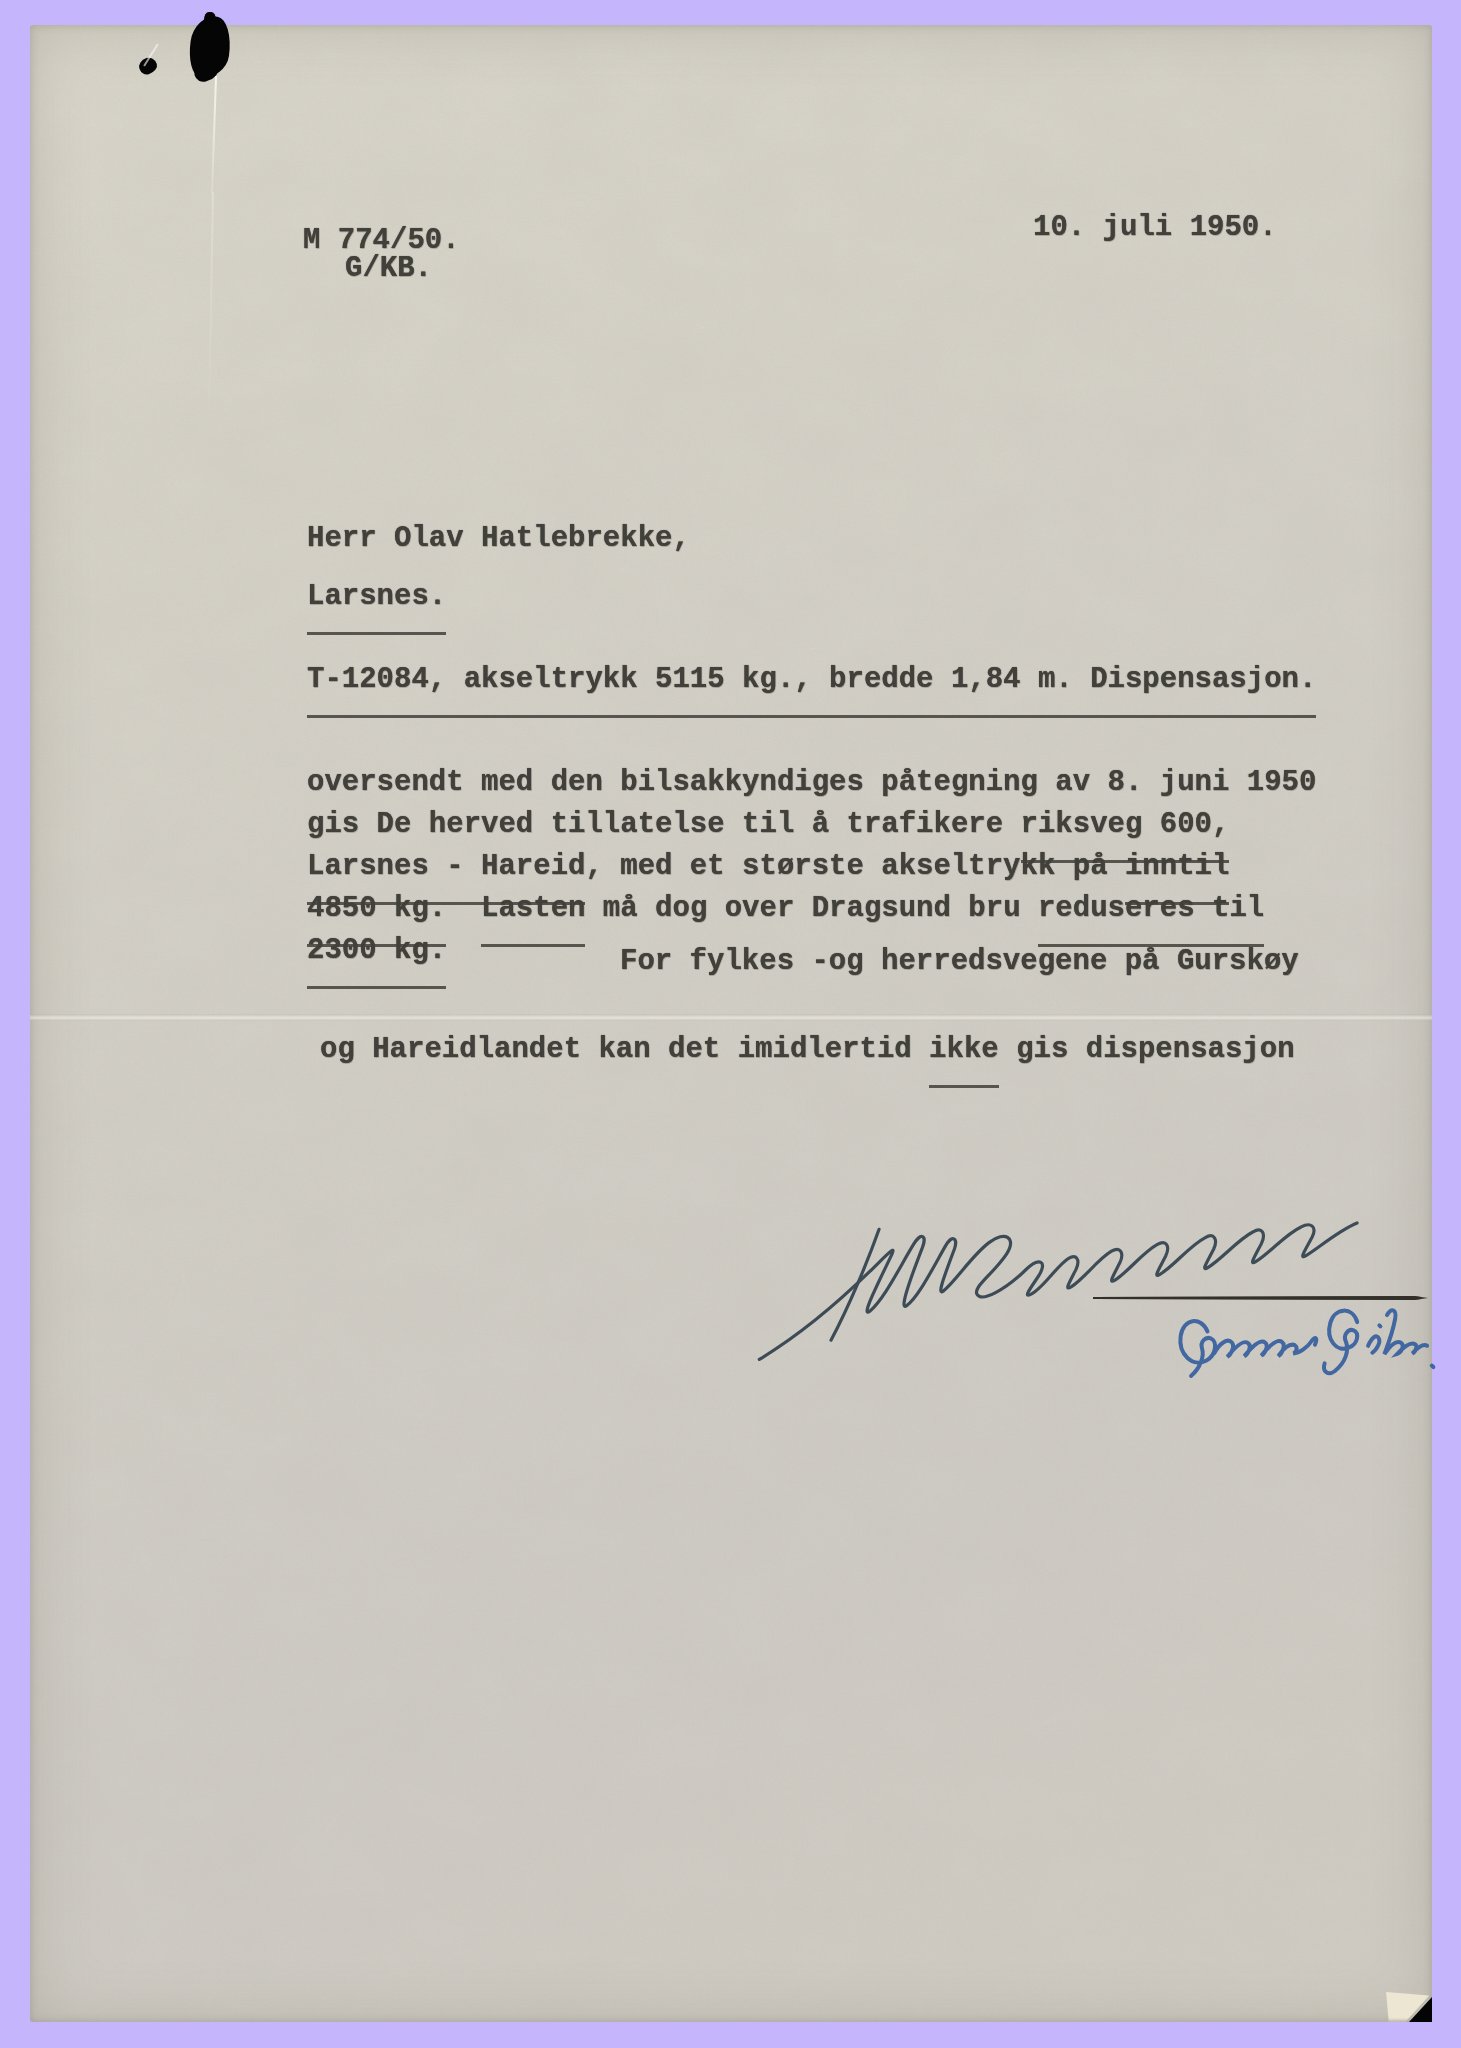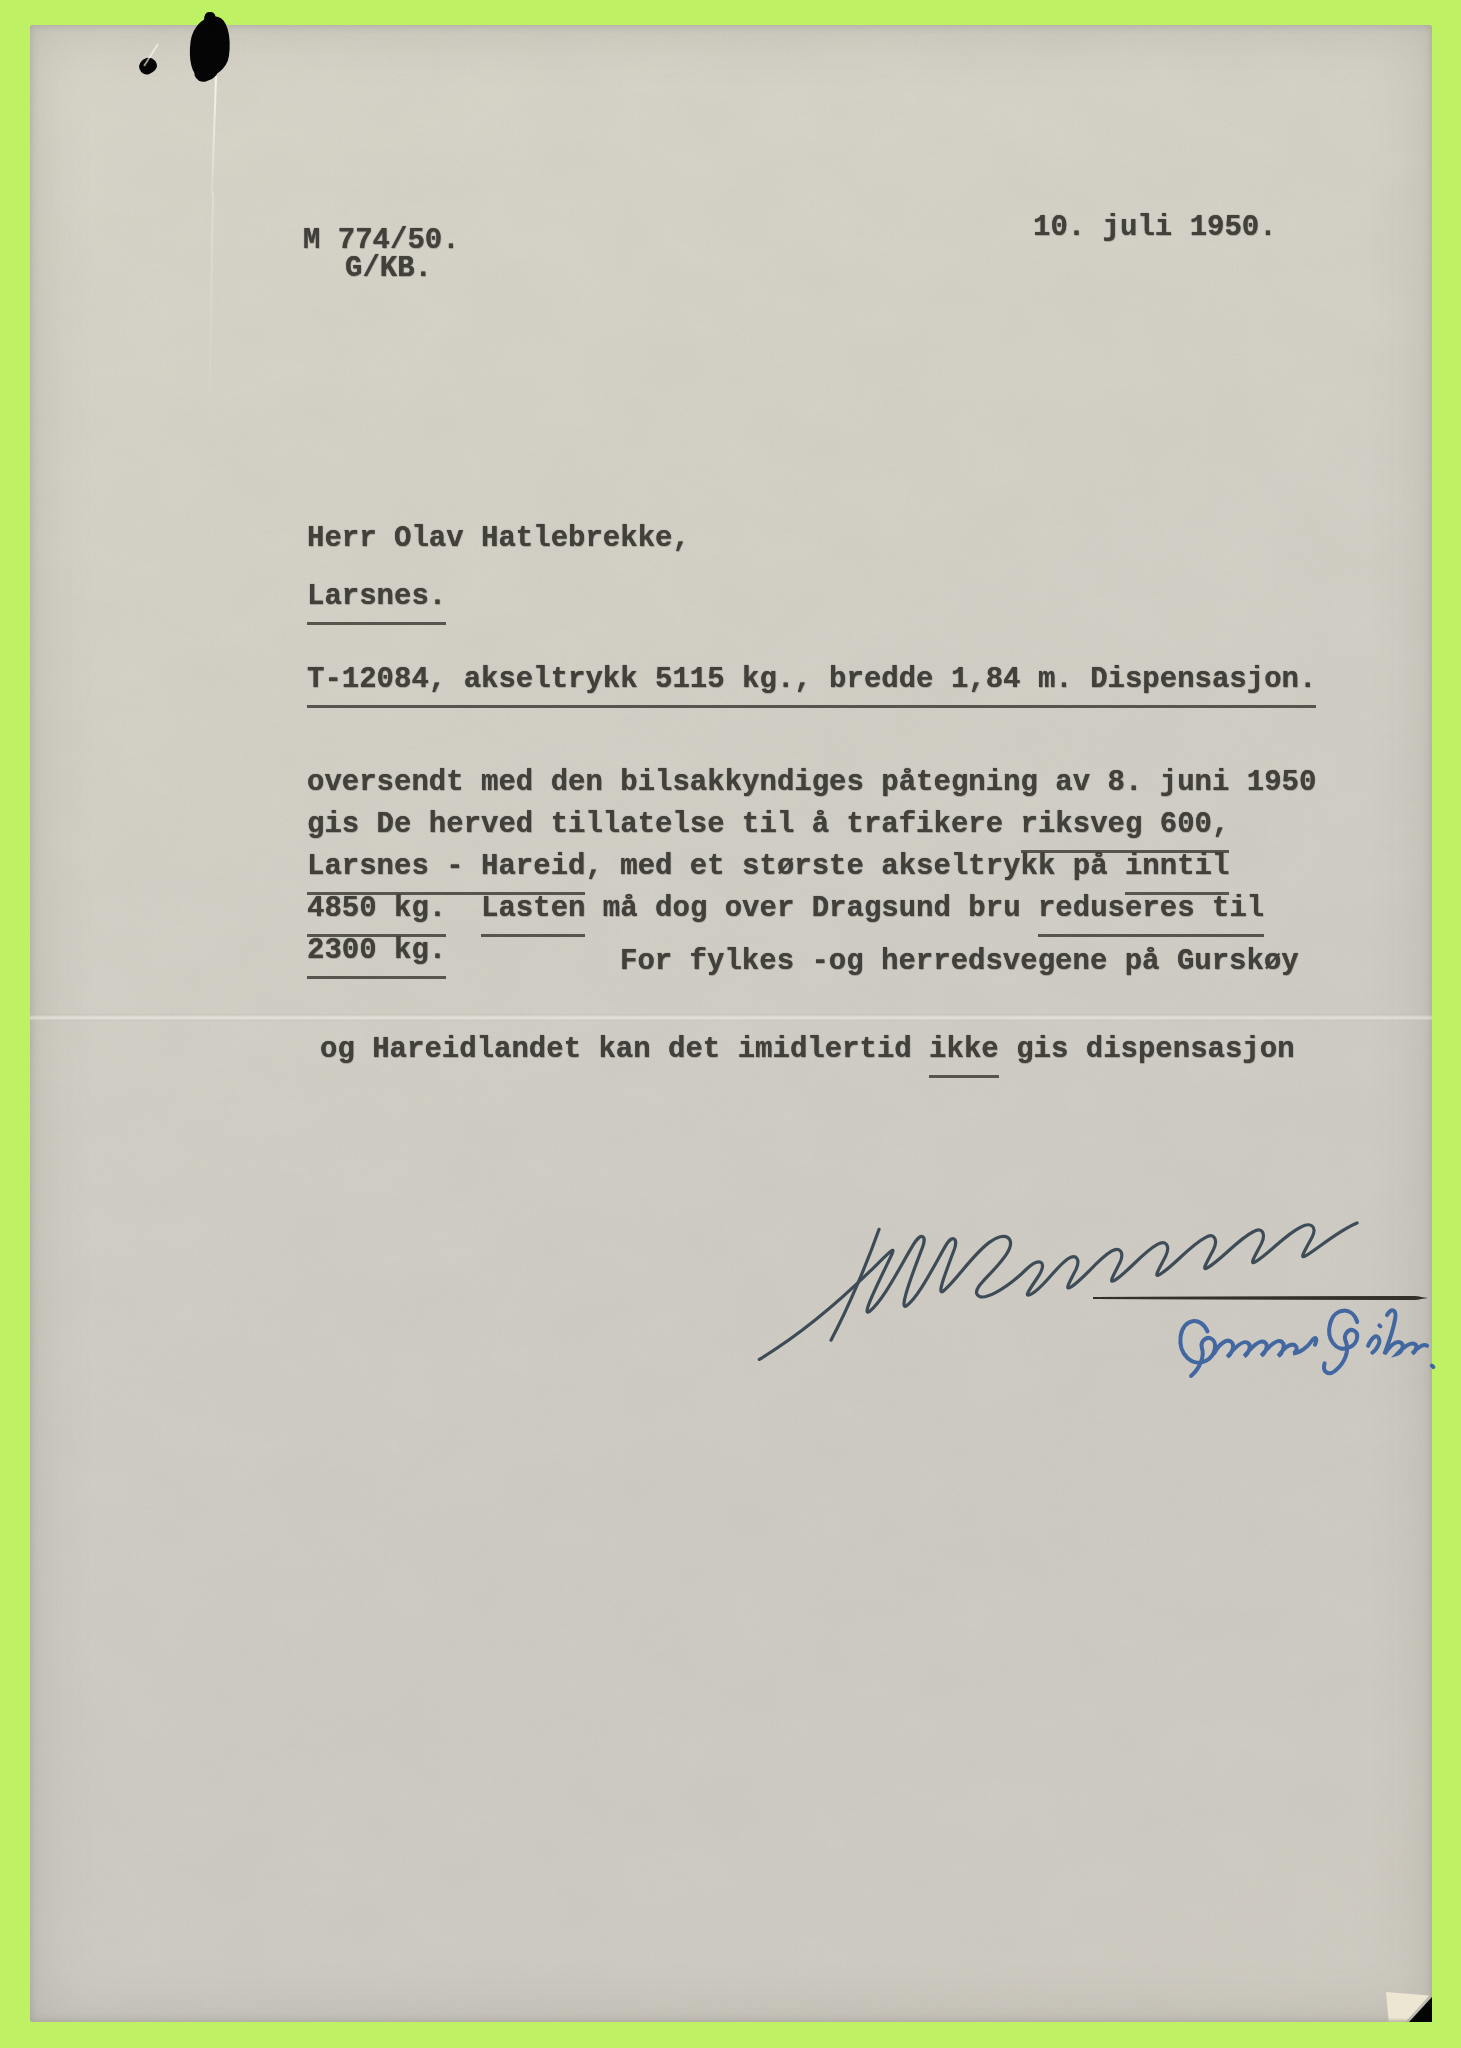--- a/index.html
+++ b/index.html
@@ -1,33 +1,33 @@
 <!DOCTYPE html>
 <html><head>
 <meta charset="utf-8">
 <style>
   html,body{margin:0;padding:0;background:#040404;}
-  .page{position:relative;width:1461px;height:2048px;background:#bef264;overflow:hidden;text-align:center;}
+  .page{position:relative;width:1461px;height:2048px;background:#c4b5fd;overflow:hidden;text-align:center;}
 
   .paper{
     position:absolute;left:30px;top:25px;width:1402px;height:1997px;
     background:linear-gradient(160deg,#dad7cb 0%,#d4d1c8 38%,#cfccc5 72%,#d1cdc4 100%);
     border-radius:3px;
     box-shadow:inset 0 0 60px rgba(96,90,78,.22), inset 0 0 8px rgba(80,75,65,.28);
   }
   .tex{position:absolute;left:30px;top:25px;width:1402px;height:1997px;pointer-events:none;opacity:.9;}
 
   .line{
     position:absolute;
     font-family:"Liberation Mono","DejaVu Sans Mono",monospace;
     font-weight:700;font-size:29px;line-height:34px;
     color:#42403a;white-space:pre;
     text-shadow:0 0 1px rgba(62,60,54,.9),.6px .8px 0 rgba(62,60,54,.22);
   }
-  .u{border-bottom:3px solid rgba(66,64,57,.85);padding-bottom:9px;}
+  .u{border-bottom:3px solid rgba(66,64,57,.85);padding-bottom:19px;}
 
   .hole{position:absolute;background:#050505;}
   .hole-big{left:190px;top:16px;width:40px;height:62px;border-radius:58% 42% 65% 35%/45% 60% 40% 55%;transform:rotate(8deg);}
   .hole-big2{left:194px;top:62px;width:24px;height:19px;border-radius:50% 50% 60% 40%/55% 45% 50% 50%;transform:rotate(-16deg);}
   .hole-stem{left:204px;top:12px;width:12px;height:20px;border-radius:40%;}
   .hole-small{left:139px;top:58px;width:18px;height:16px;border-radius:55% 45% 60% 40%/50% 55% 45% 50%;transform:rotate(-18deg);}
 
   .crack1{position:absolute;left:213px;top:76px;width:2px;height:118px;transform:rotate(2deg);
     background:linear-gradient(to bottom,rgba(252,250,244,.85),rgba(252,250,244,.15));}
   .crack2{position:absolute;left:210px;top:192px;width:2px;height:230px;opacity:.35;transform:rotate(1deg);

